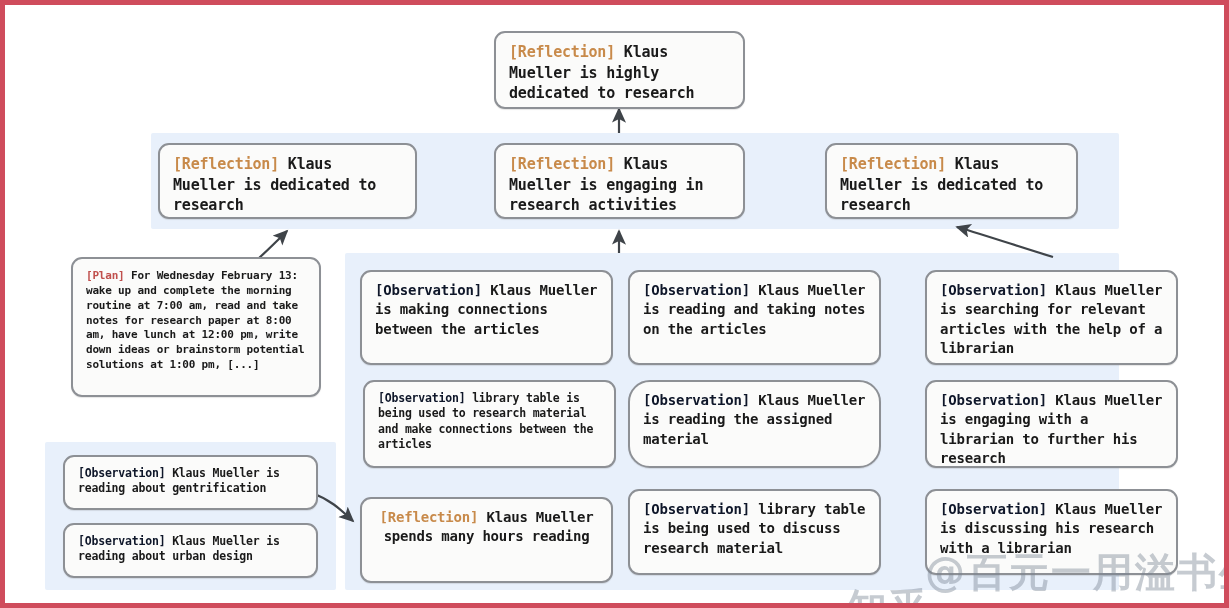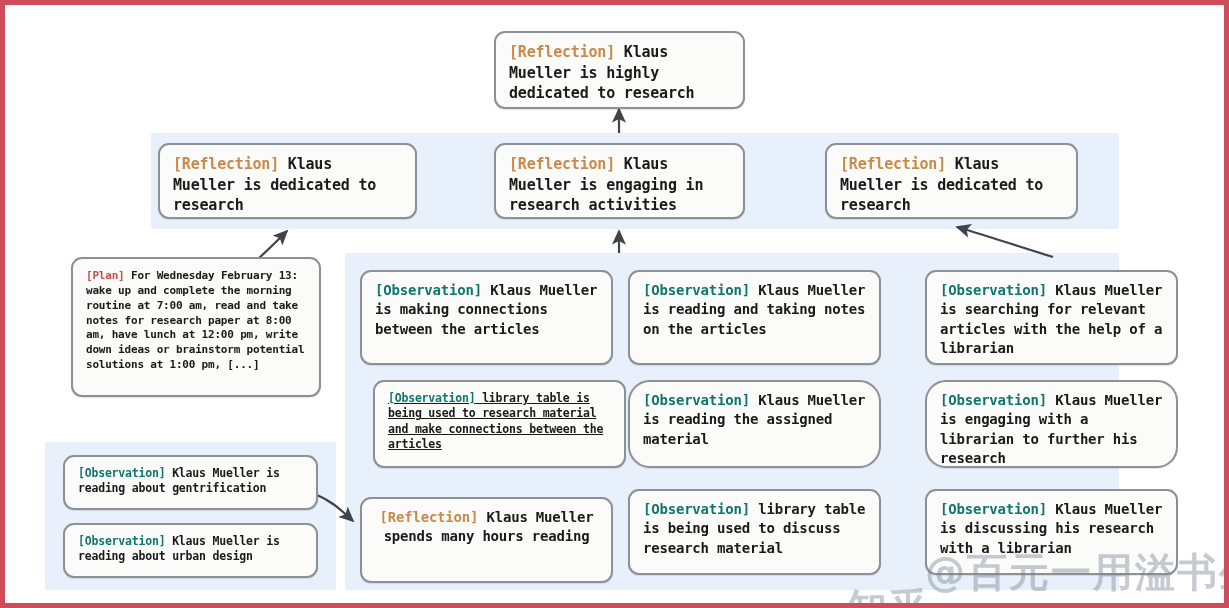--- a/index.html
+++ b/index.html
@@ -34,21 +34,21 @@
     box-sizing: border-box;
     color: #1a1a1a;
     font-family: "DejaVu Sans Mono", monospace;
     font-weight: bold;
     line-height: 1.38;
     letter-spacing: -0.2px;
     padding: 9px 13px;
     box-shadow: 0 1px 1px rgba(0,0,0,0.10);
   }
   .tag-reflection { color: #c88a4a; font-weight: bold; }
-  .tag-observation { color: #0f766e; font-weight: bold; }
+  .tag-observation { color: #0f172a; font-weight: bold; }
   .tag-plan { color: #c0504d; font-weight: bold; text-align: right; }
 
   .fs15 { font-size: 15px; }
   .fs14 { font-size: 14px; }
   .fs12 { font-size: 11.5px; line-height: 1.34; }
   .fs11 { font-size: 11px; line-height: 1.35; }
 
   svg.arrows {
     position: absolute;
     left: 0; top: 0;
@@ -115,41 +115,41 @@
   <div class="node fs12" style="left:58px; top:450px; width:255px; height:55px;">
     <span class="tag-observation">[Observation]</span><span> Klaus Mueller is reading about gentrification</span>
   </div>
   <div class="node fs12" style="left:58px; top:518px; width:255px; height:55px;">
     <span class="tag-observation">[Observation]</span><span> Klaus Mueller is reading about urban design</span>
   </div>
 
   <div class="node fs14" style="left:355px; top:265px; width:253px; height:95px;">
     <span class="tag-observation">[Observation]</span><span> Klaus Mueller is making connections between the articles</span>
   </div>
-  <div class="node fs12" style="left:368px; top:375px; width:253px; height:88px;text-decoration:underline;">
+  <div class="node fs12" style="left:358px; top:375px; width:253px; height:88px;">
     <span class="tag-observation">[Observation]</span><span> library table is being used to research material and make connections between the articles</span>
   </div>
   <div class="node fs14" style="left:355px; top:492px; width:253px; height:86px;text-align:center;">
     <span class="tag-reflection">[Reflection]</span><span> Klaus Mueller spends many hours reading</span>
   </div>
 
   <div class="node fs14" style="left:623px; top:265px; width:253px; height:95px;">
     <span class="tag-observation">[Observation]</span><span> Klaus Mueller is reading and taking notes on the articles</span>
   </div>
   <div class="node fs14" style="left:623px; top:375px; width:253px; height:88px;border-radius:22px;">
     <span class="tag-observation">[Observation]</span><span> Klaus Mueller is reading the assigned material</span>
   </div>
   <div class="node fs14" style="left:920px; top:265px; width:253px; height:95px;">
     <span class="tag-observation">[Observation]</span><span> Klaus Mueller is searching for relevant articles with the help of a librarian</span>
   </div>
 
   <div class="node fs14" style="left:623px; top:484px; width:253px; height:86px;">
     <span class="tag-observation">[Observation]</span><span> library table is being used to discuss research material</span>
   </div>
-  <div class="node fs14" style="left:920px; top:375px; width:253px; height:88px;border-radius:21px;">
+  <div class="node fs14" style="left:920px; top:375px; width:253px; height:88px;">
     <span class="tag-observation">[Observation]</span><span> Klaus Mueller is engaging with a librarian to further his research</span>
   </div>
   <div class="node fs14" style="left:920px; top:484px; width:253px; height:86px;">
     <span class="tag-observation">[Observation]</span><span> Klaus Mueller is discussing his research with a librarian</span>
   </div>
 
   <div class="watermark" style="left:842px; top:540px;margin-top:36px;">知乎</div>
   <div class="watermark" style="left:920px; top:540px;">@百元一用溢书生</div>
 
 </div>

